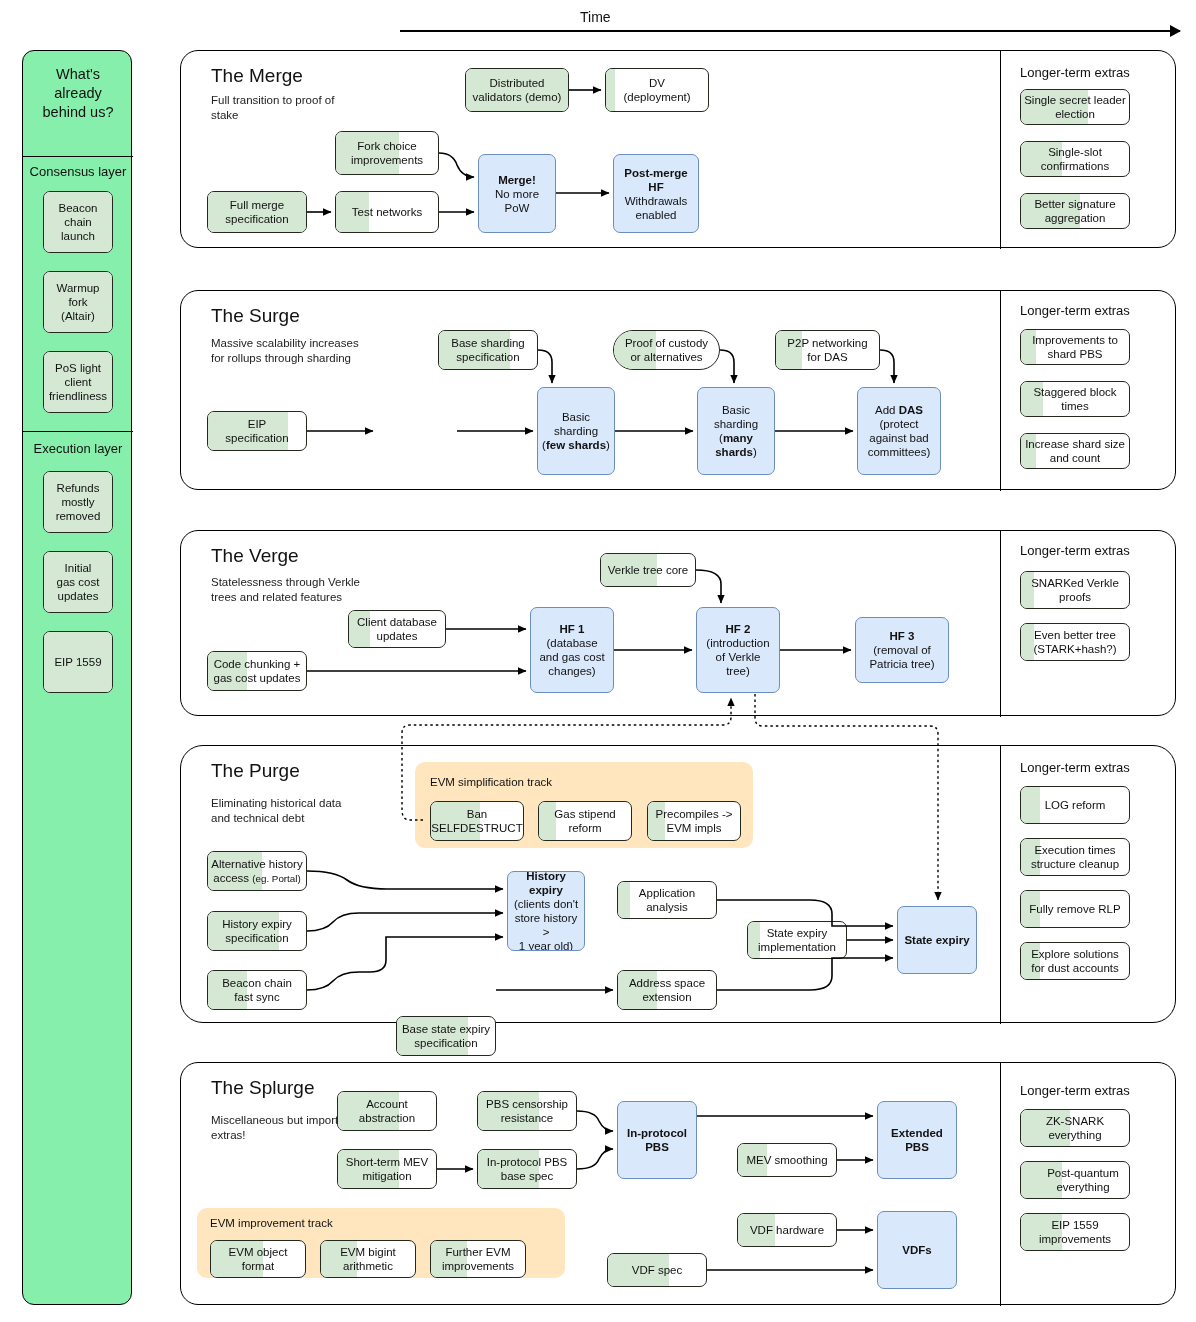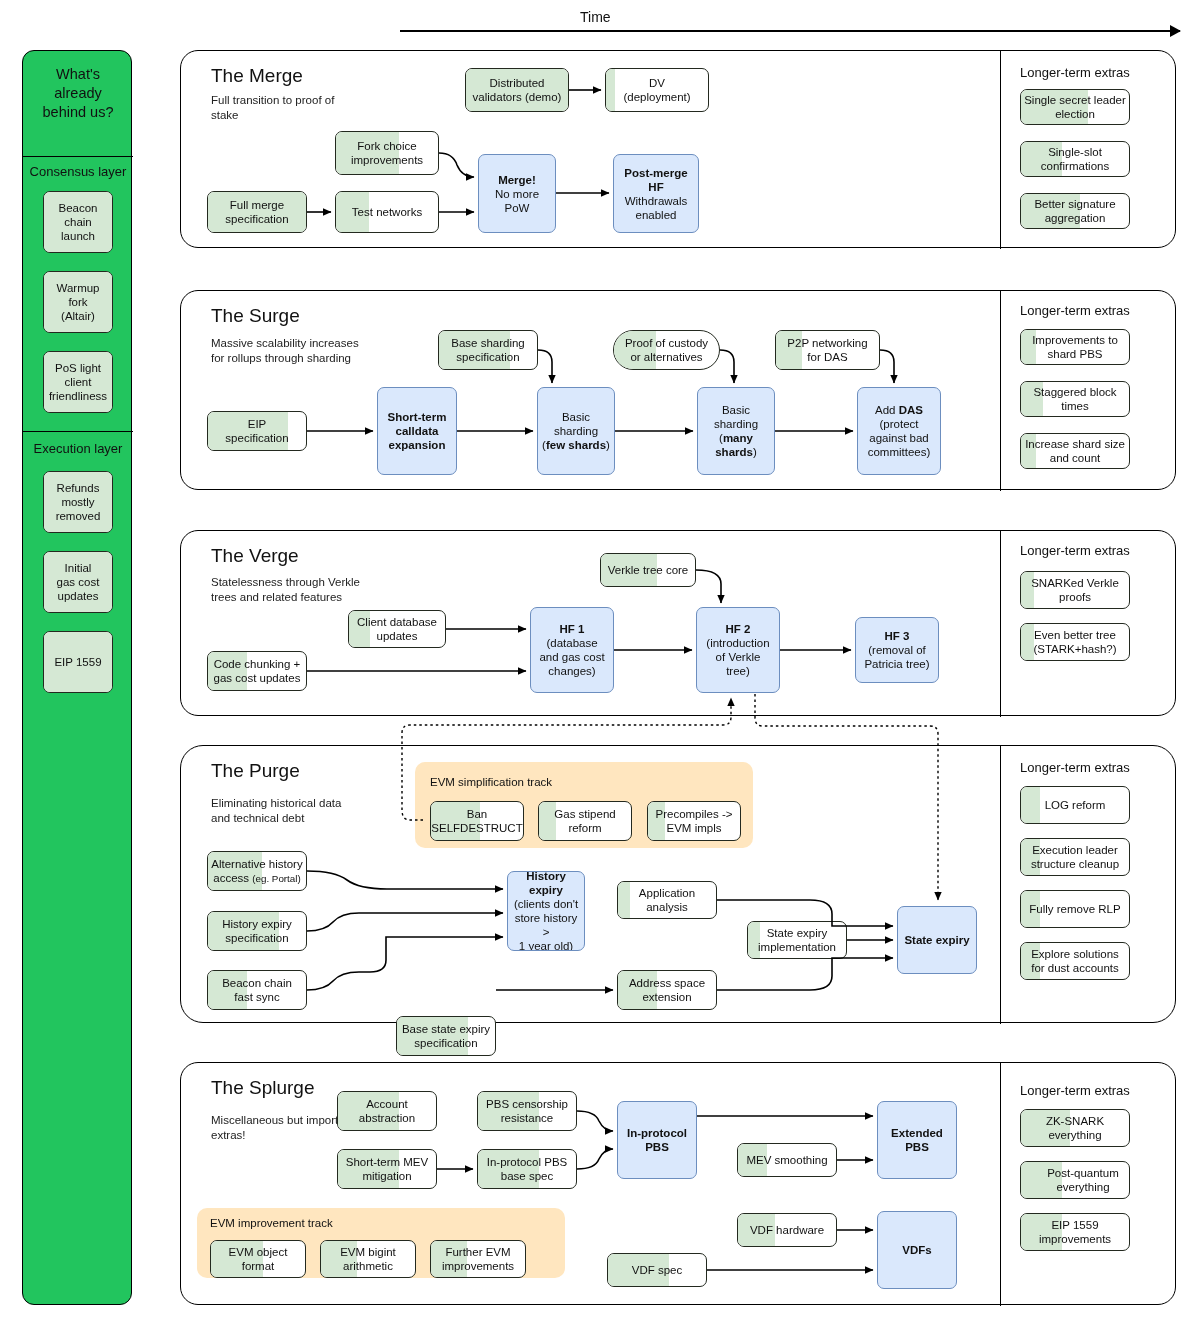--- a/index.html
+++ b/index.html
@@ -26,21 +26,21 @@
     border-top: 6px solid transparent;
     border-bottom: 6px solid transparent;
   }
   #time-label {
     position: absolute; left: 580px; top: 9px;
     font-size: 14px; color: #111;
   }
   
   #behind-panel {
     position: absolute; left: 22px; top: 50px; width: 110px; height: 1255px;
-    border: 1.4px solid #000; border-radius: 12px; background: #22c55e;
+    border: 1.4px solid #000; border-radius: 12px; background: #86efac;
   }
   #behind-title {
     position: absolute; left: 0; top: 14px; width: 110px;
     text-align: center; font-size: 14.5px; line-height: 19px; color: #111;
   }
   .layer-divider {
     position: absolute; left: 0; width: 110px; height: 0;
     border-top: 1.4px solid #000;
   }
   .layer-label {
@@ -223,23 +223,20 @@
     <div class="txt">Proof of custody<br>or alternatives</div>
   </div>
   <div class="node" style="left:775px; top:330px; width:105px; height:40px;">
     <div class="fill" style="width:25%"></div>
     <div class="txt">P2P networking<br>for DAS</div>
   </div>
   <div class="node" style="left:207px; top:411px; width:100px; height:40px;">
     <div class="fill" style="width:82%"></div>
     <div class="txt">EIP<br>specification</div>
   </div>
-  <div class="node blue bold" style="left:377px; top:387px; width:80px; height:88px;">
-    <div class="txt">Short-term<br>calldata<br>expansion</div>
-  </div>
   <div class="node blue" style="left:537px; top:387px; width:78px; height:88px;">
     <div class="txt">Basic<br>sharding<br>(<b>few shards</b>)</div>
   </div>
   <div class="node blue" style="left:697px; top:387px; width:78px; height:88px;">
     <div class="txt">Basic<br>sharding<br>(<b>many<br>shards</b>)</div>
   </div>
   <div class="node blue" style="left:857px; top:387px; width:84px; height:88px;">
     <div class="txt">Add <b>DAS</b><br>(protect<br>against bad<br>committees)</div>
   </div>
 
@@ -270,37 +267,37 @@
   <div class="node" style="left:207px; top:651px; width:100px; height:40px;">
     <div class="fill" style="width:40%"></div>
     <div class="txt">Code chunking +<br>gas cost updates</div>
   </div>
   <div class="node blue" style="left:530px; top:607px; width:84px; height:86px;">
     <div class="txt"><b>HF 1</b><br>(database<br>and gas cost<br>changes)</div>
   </div>
   <div class="node blue" style="left:696px; top:607px; width:84px; height:86px;">
     <div class="txt"><b>HF 2</b><br>(introduction<br>of Verkle<br>tree)</div>
   </div>
-  <div class="node blue" style="left:855px; top:617px; width:84px; height:66px;">
+  <div class="node blue" style="left:855px; top:617px; width:94px; height:66px;">
     <div class="txt"><b>HF 3</b><br>(removal of<br>Patricia tree)</div>
   </div>
 
   <div class="phase" style="top:745px; height:278px;border-radius:23px;">
     <div class="phase-title">The Purge</div>
     <div class="phase-sub" style="top:50px">Eliminating historical data and technical debt</div>
     <div class="extras-divider" style="height:278px"></div>
     <div class="extras-title" style="left:839px; top:14px;">Longer-term extras</div>
 
     <div class="node" style="left:839px; top:40px; width:110px; height:38px;">
       <div class="fill" style="width:18%"></div>
       <div class="txt">LOG reform</div>
     </div>
     <div class="node" style="left:839px; top:92px; width:110px; height:38px;">
       <div class="fill" style="width:18%"></div>
-      <div class="txt">Execution leader structure cleanup</div>
+      <div class="txt">Execution times structure cleanup</div>
     </div>
     <div class="node" style="left:839px; top:144px; width:110px; height:38px;">
       <div class="fill" style="width:18%"></div>
       <div class="txt">Fully remove RLP</div>
     </div>
     <div class="node" style="left:839px; top:196px; width:110px; height:38px;">
       <div class="fill" style="width:18%"></div>
       <div class="txt">Explore solutions for dust accounts</div>
     </div>
   </div>

